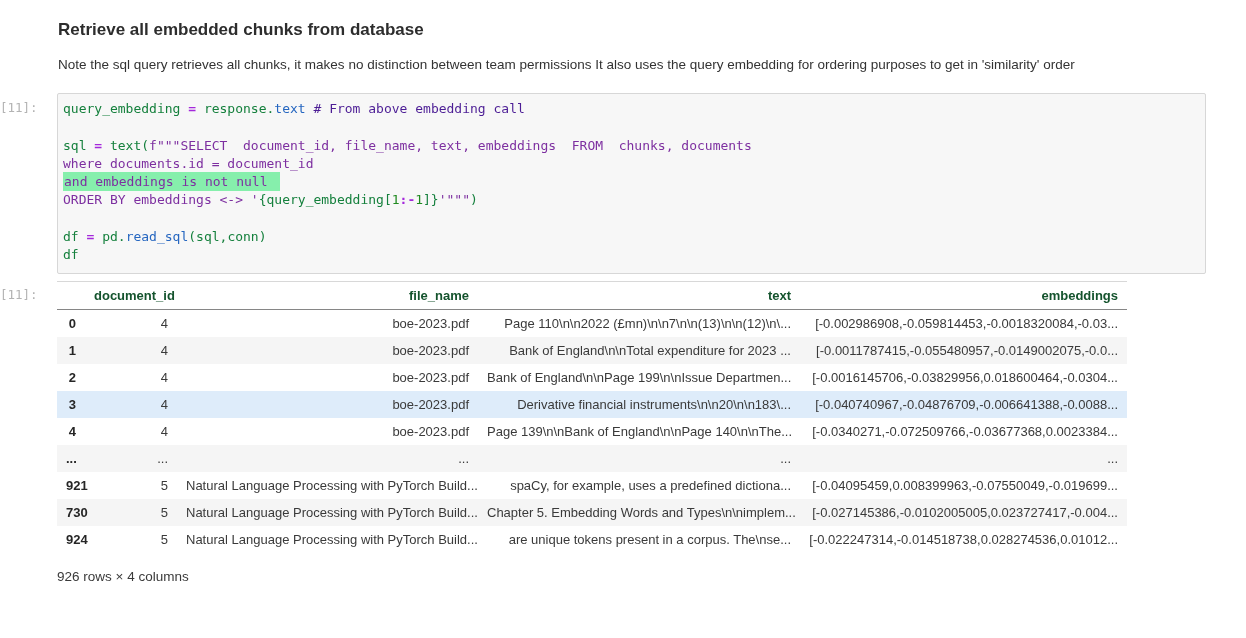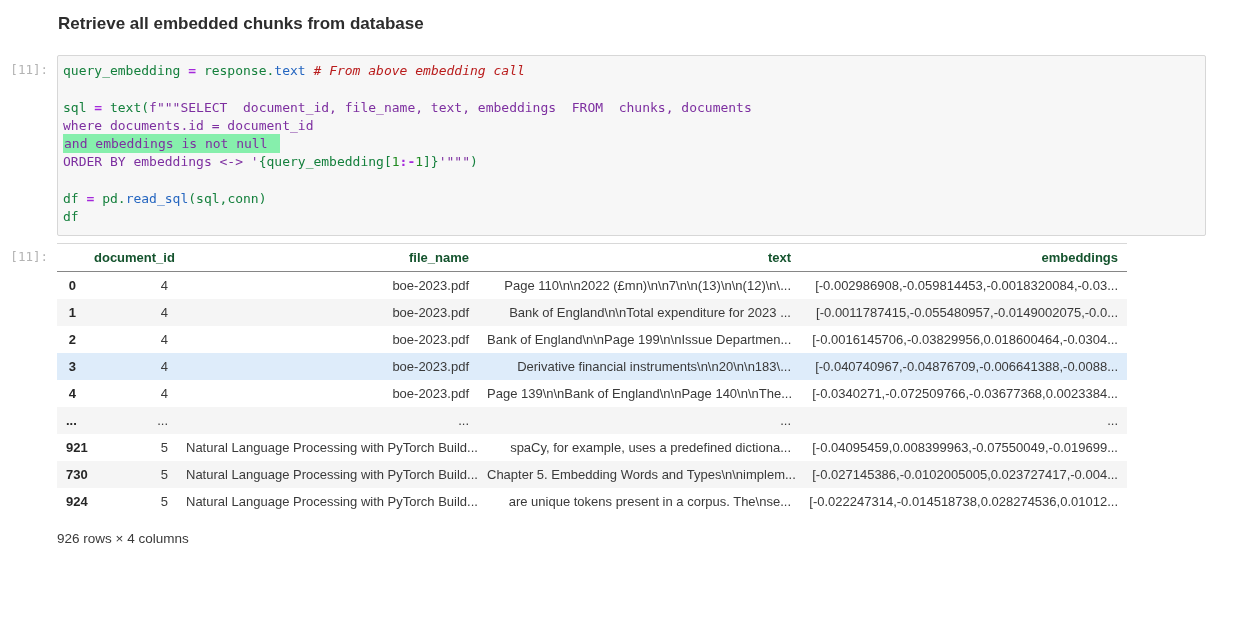--- a/index.html
+++ b/index.html
@@ -2,24 +2,24 @@
 <html><head>
 <meta charset="utf-8">
 <style>
   * { box-sizing: border-box; }
   html,body { margin:0; padding:0; background:#ffffff; }
   body {
     width:1246px; height:638px; overflow:hidden;
     font-family:"Liberation Sans", sans-serif;
     color:#333;
   }
-  .notebook { padding-top:12px; }
+  .notebook { padding-top:12px;margin-top:6px; }
   .cell { display:flex; align-items:flex-start; }
   .prompt {
-    flex:0 0 48px; width:48px; text-align:right;
+    flex:0 0 48px; width:48px; text-align:left;
     font-family:"DejaVu Sans Mono", monospace;
     font-size:12.5px; color:#b3b3b3; user-select:none;
   }
   
   .md-content { margin-left:10px; }
   .md-content h3 {
     margin:2px 0 0 0; font-size:17px; font-weight:700; color:#2d2d2d;
   }
   .md-content p {
     margin:17px 0 0 0; font-size:13.5px; color:#333;
@@ -32,21 +32,21 @@
     background:#f7f7f7; border:1px solid #d7d7d7; border-radius:2px;
     padding:6px 8px 8px 5px;
     font-family:"DejaVu Sans Mono", monospace;
     font-size:13px; line-height:18.3px; color:#1a1a1a;
     white-space:pre;
   }
   .cm-line { min-height:18.3px; }
   .c-v   { color:#15803d; }
   .c-op  { color:#a428db; font-weight:bold; }
   .c-str { color:#7d2fa0; }
-  .c-cm  { color:#b91c1c; font-style:italic; }
+  .c-cm  { color:#4c1d95; }
   .c-num { color:#208a20; }
   .c-prop{ color:#2566c0; }
   .c-hl  { background:#86efac; padding:2px 12px 2px 1px; }
   
   .output-cell { margin-top:7px; }
   .output-cell .prompt { padding-top:6px; }
   .output-content { margin-left:9px; }
   table.dataframe {
     border-collapse:collapse; table-layout:fixed; width:1070px;
     font-size:13px; color:#3a3a3a;
@@ -71,20 +71,21 @@
 </style>
 </head>
 <body>
 
 <div class="notebook">
 
   <div class="cell md-cell">
     <div class="prompt"></div>
     <div class="md-content">
       <h3>Retrieve all embedded chunks from database</h3>
+      <p>Note the sql query retrieves all chunks, it makes no distinction between team permissions It also uses the query embedding for ordering purposes to get in 'similarity' order</p>
     </div>
   </div>
 
   <div class="cell code-cell">
     <div class="prompt">[11]:</div>
     <div class="editor" id="code-editor"><div class="cm-line"><span class="c-v">query_embedding </span><span class="c-op">=</span><span class="c-v"> response.</span><span class="c-prop">text</span><span class="c-v"> </span><span class="c-cm"># From above embedding call</span></div><div class="cm-line">&nbsp;</div><div class="cm-line"><span class="c-v">sql </span><span class="c-op">=</span><span class="c-v"> text(</span><span class="c-str">f"""SELECT  document_id, file_name, text, embeddings  FROM  chunks, documents</span></div><div class="cm-line"><span class="c-str">where documents.id = document_id</span></div><div class="cm-line"><span class="c-str c-hl">and embeddings is not null</span></div><div class="cm-line"><span class="c-str">ORDER BY embeddings &lt;-&gt; '</span><span class="c-v">{query_embedding[</span><span class="c-num">1</span><span class="c-op">:</span><span class="c-op">-</span><span class="c-num">1</span><span class="c-v">]}</span><span class="c-str">'"""</span><span class="c-v">)</span></div><div class="cm-line">&nbsp;</div><div class="cm-line"><span class="c-v">df </span><span class="c-op">=</span><span class="c-v"> pd.</span><span class="c-prop">read_sql</span><span class="c-v">(sql,conn)</span></div><div class="cm-line"><span class="c-v">df</span></div></div>
   </div>
 
   <div class="cell output-cell">
     <div class="prompt">[11]:</div>

